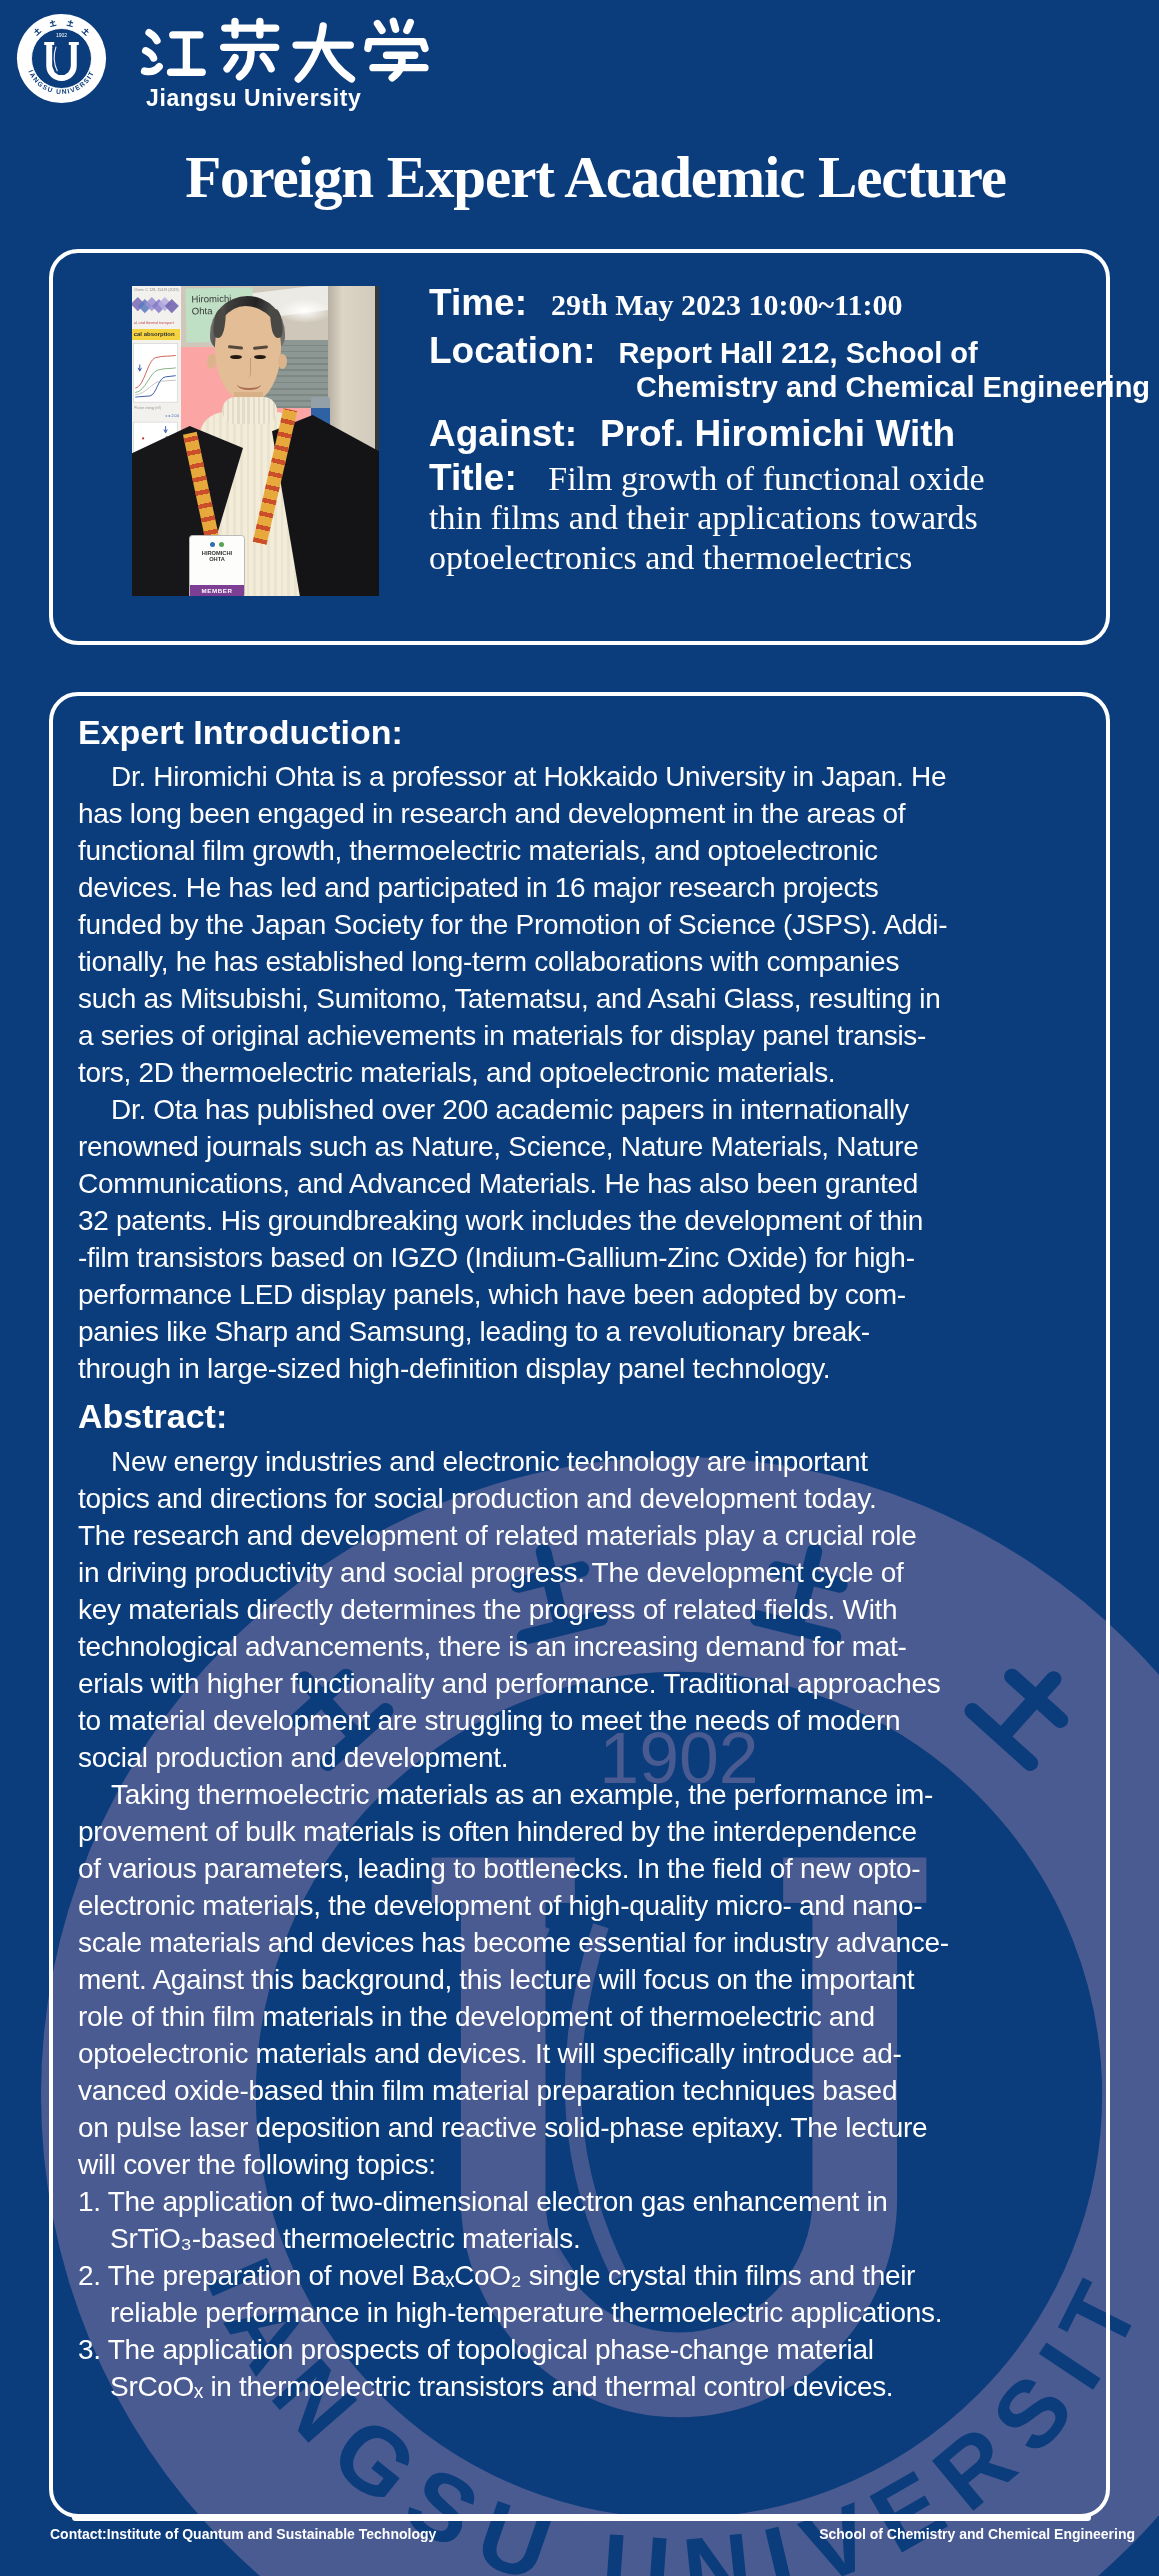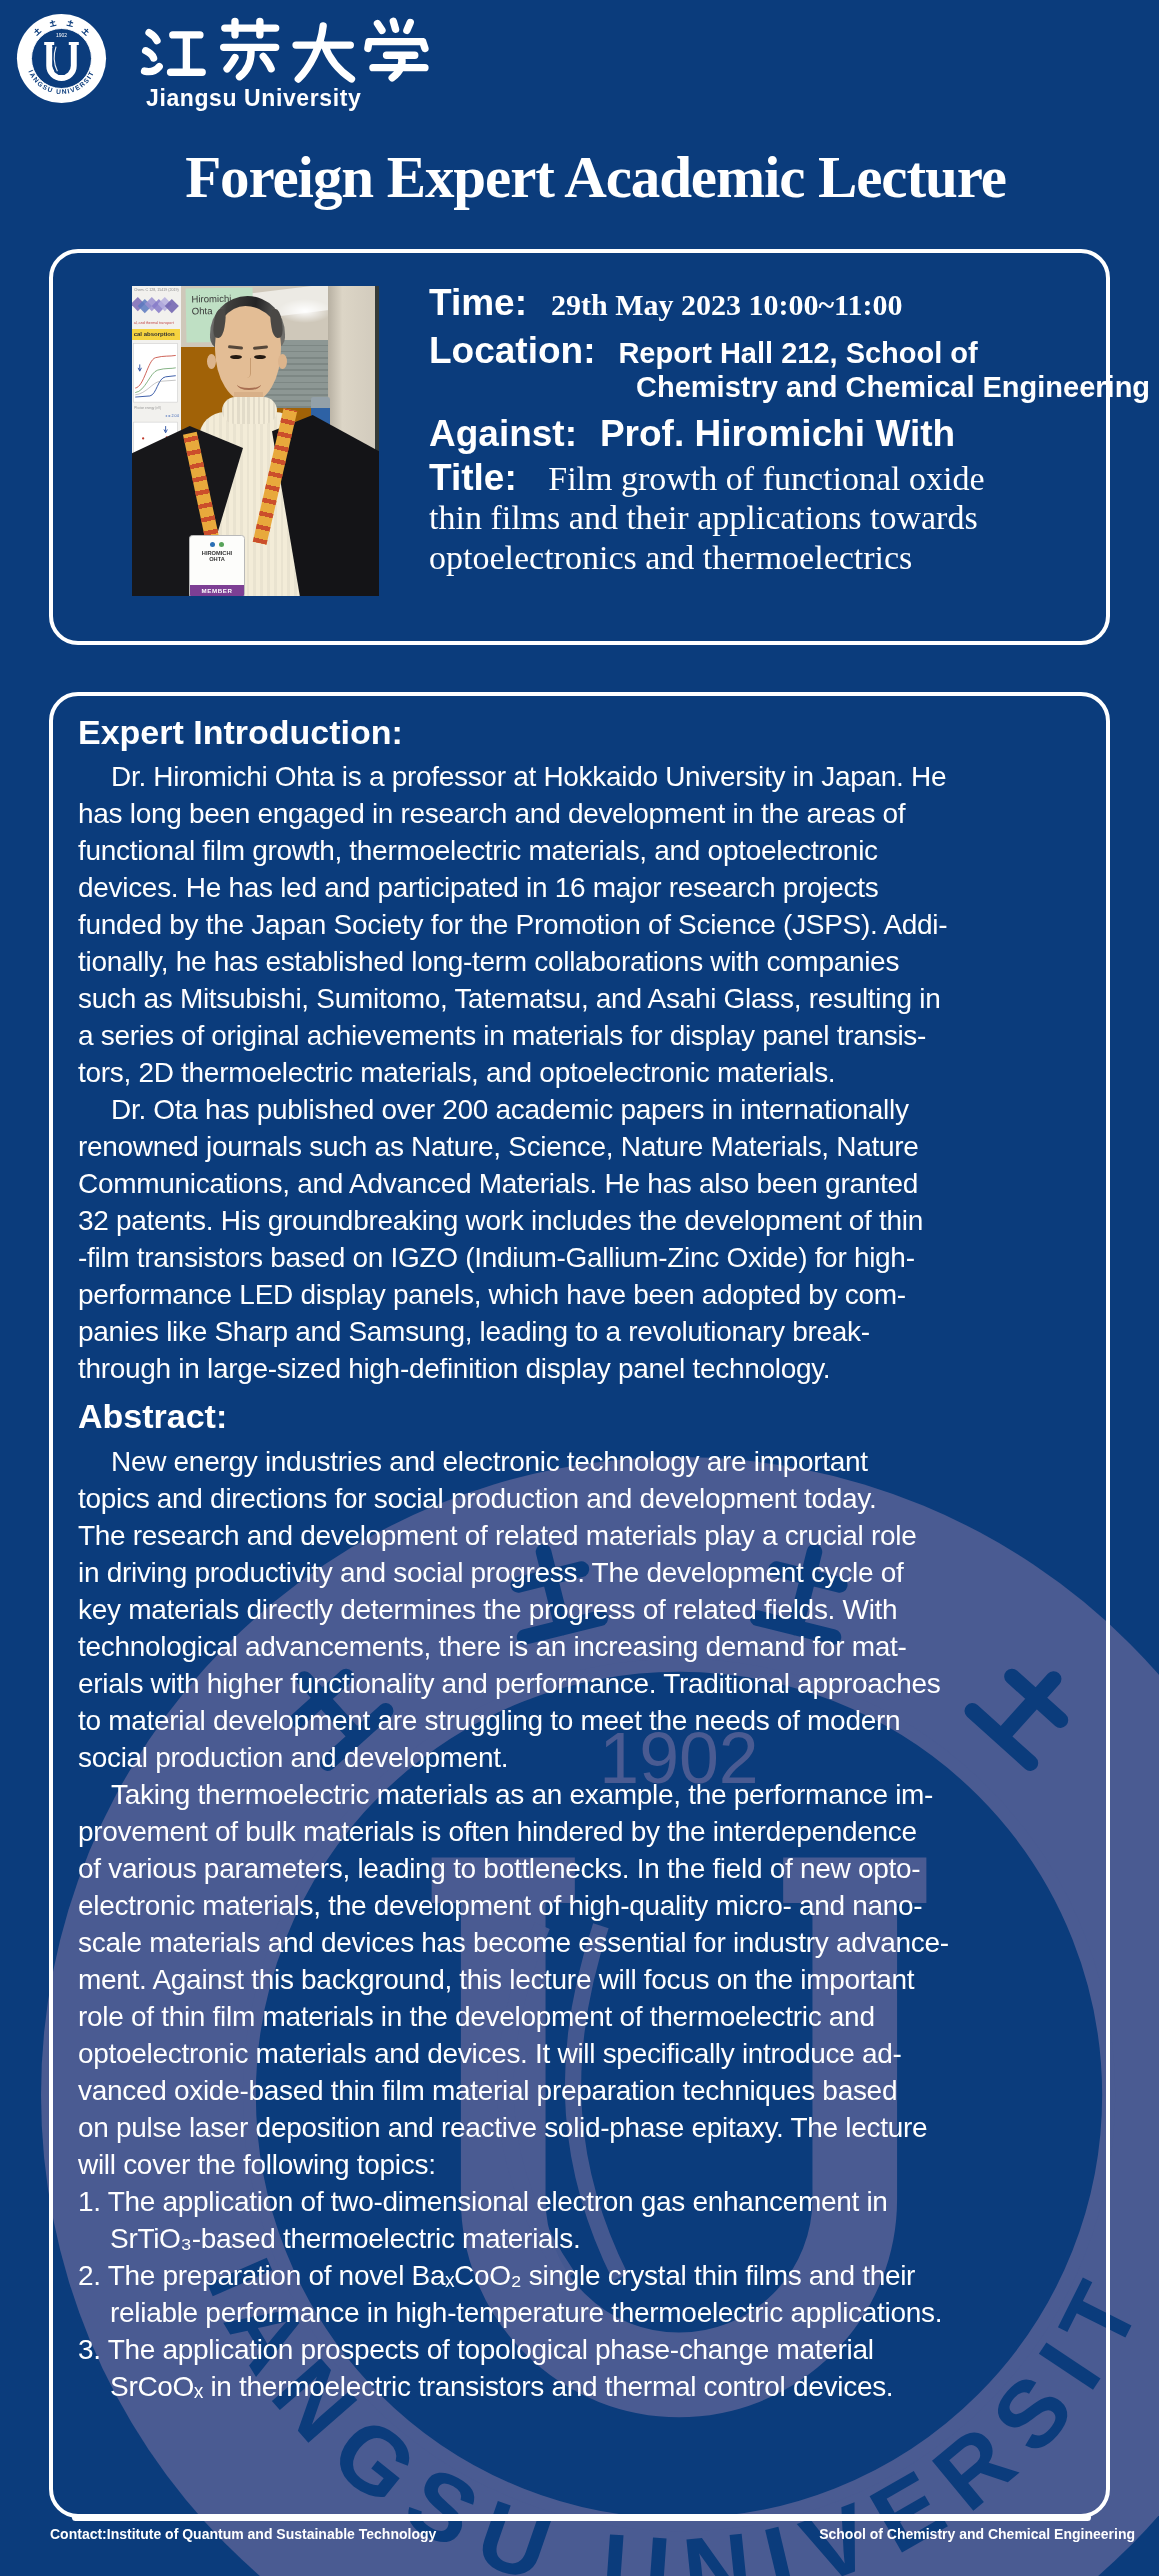--- a/index.html
+++ b/index.html
@@ -46,21 +46,21 @@
   .para{text-indent:33px;}
   .topic{padding-left:32px;text-indent:-32px;}
   
   .foot{top:2526px;font-size:14px;font-weight:600;z-index:3;}
   #foot-left{left:50px;}
   #foot-right{right:24px;}
   
   #watermark{left:28px;top:1444px;width:1302px;height:1302px;z-index:0;}
   #info-box,#logo-badge,#cn-name,#en-name,#page-title{z-index:2;}
   
-  #photo{left:79px;top:33px;width:247px;height:310px;overflow:hidden;background:#a16207;}
+  #photo{left:79px;top:33px;width:247px;height:310px;overflow:hidden;background:#fca5a5;}
   #photo .ceiling{left:48px;top:0;width:199px;height:61px;background:#cfc8ba;}
   #photo .duct{left:85px;top:3.4px;width:142px;height:26px;background:#eceae4;transform:rotate(-7deg);border-radius:4.5px;}
   #photo .lamp{left:146px;top:12.5px;width:54px;height:24px;background:radial-gradient(closest-side,#ffffff,rgba(255,255,255,0));border-radius:50%;}
   #photo .shutter{left:106px;top:54px;width:91px;height:68px;background:repeating-linear-gradient(180deg,#8d9794 0 4.5px,#7d8784 4.5px 6.2px);}
   #photo .pillar{left:196px;top:0;width:48px;height:310px;background:linear-gradient(90deg,#b7b0a2,#dcd5c6 30%,#d2cbbd);}
   #photo .edge-r{left:243px;top:0;width:4px;height:310px;background:#343a38;}
   #photo .equip{left:179px;top:111px;width:19px;height:35px;background:linear-gradient(180deg,#93a0a8 0 30%,#2e62a5 30%);border-radius:2.3px;}
   #photo .floor{left:48px;top:286px;width:199px;height:24px;background:linear-gradient(180deg,#5c5f58,#494b45);}
   
   #poster{left:0;top:0;width:49px;height:310px;background:#f2f1ee;color:#555;}

